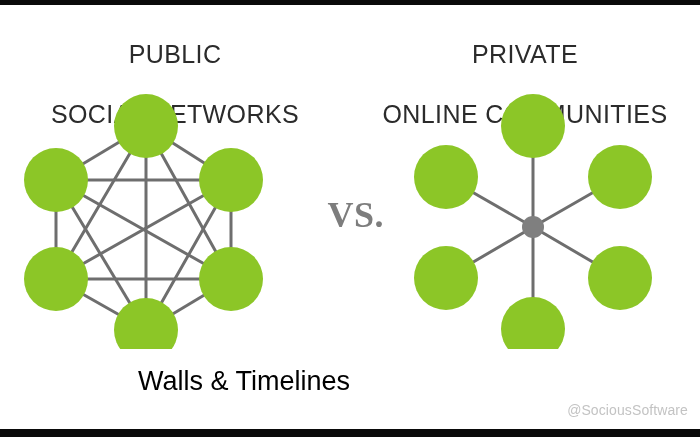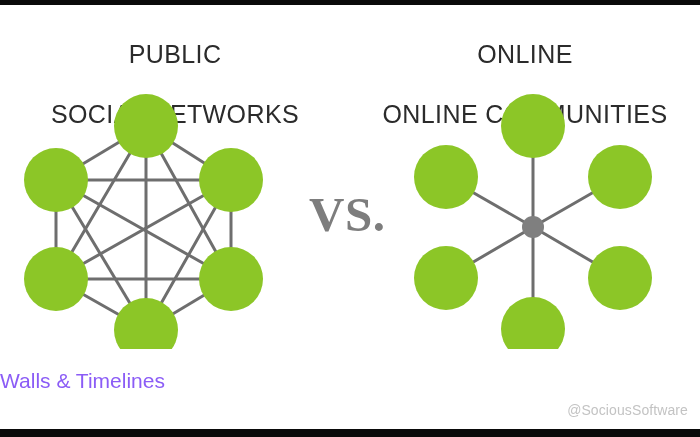--- a/index.html
+++ b/index.html
@@ -65,37 +65,37 @@
   }
   .diagram svg {
     display: block;
   }
 
   .caption {
     position: absolute;
     left: 0;
     top: 360px;
     width: 350px;
-    text-align: left;
-    color: #8b5cf6;
+    text-align: right;
+    color: #000000;
     font-family: "Liberation Sans", sans-serif;
-    font-size: 21px;
+    font-size: 27px;
     line-height: 32px;
     font-weight: 400;
   }
 
   .vs {
     position: absolute;
-    left: 309px;
+    left: 292px;
     top: 192px;
     width: 92px;
-    text-align: left;
+    text-align: right;
     color: #7d7d7d;
     font-family: "Liberation Serif", serif;
-    font-size: 49px;
+    font-size: 36px;
     font-weight: 700;
     line-height: 46px;
     letter-spacing: 0.5px;
   }
 
   .watermark {
     position: absolute;
     right: 12px;
     top: 404px;
     color: #c3c3c3;
@@ -148,21 +148,21 @@
           </g>
       </svg>
     </div>
 
     <div class="caption">Walls &amp; Timelines</div>
   </div>
 
   <div class="panel panel-right">
 
     <div class="title">
-      <span class="title-line">ONLINE</span>
+      <span class="title-line">PRIVATE</span>
       <span class="title-line">ONLINE COMMUNITIES</span>
     </div>
 
     <div class="diagram">
       <svg width="350" height="272" viewBox="0 0 350 272">
         <g id="right-edges" stroke-linecap="round" fill="none">
             <line x1="183" y1="150" x2="183" y2="49" stroke="#6E6E6E" stroke-width="3"></line>
             <line x1="183" y1="150" x2="270" y2="100" stroke="#6E6E6E" stroke-width="3"></line>
             <line x1="183" y1="150" x2="270" y2="201" stroke="#6E6E6E" stroke-width="3"></line>
             <line x1="183" y1="150" x2="183" y2="252" stroke="#6E6E6E" stroke-width="3"></line>

